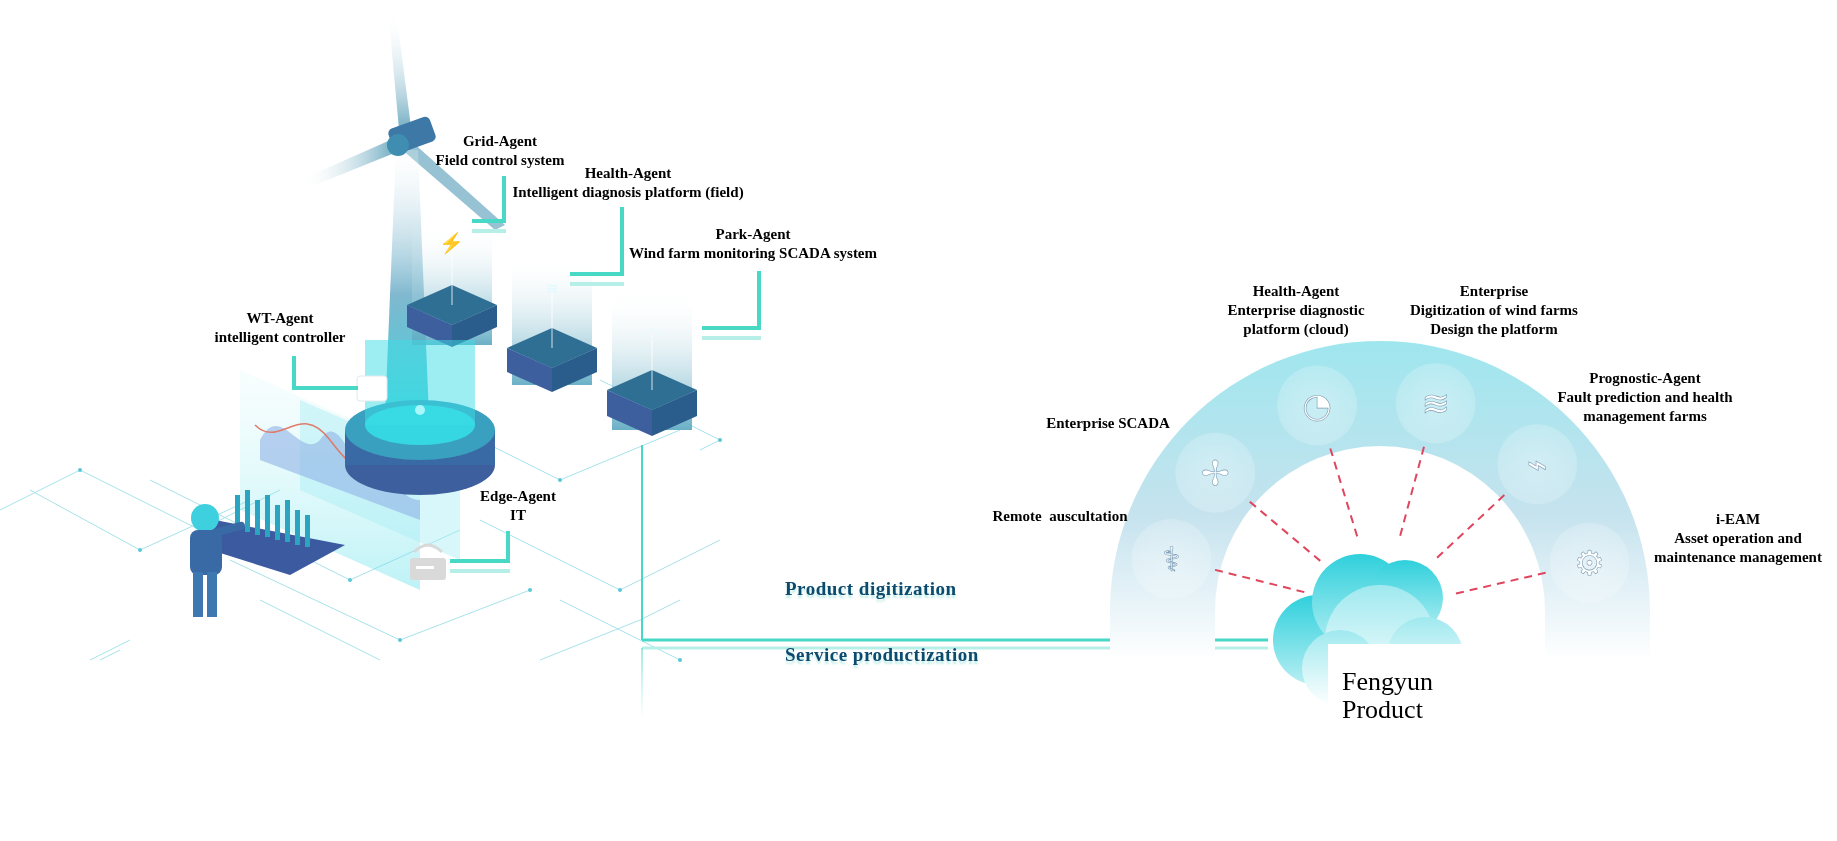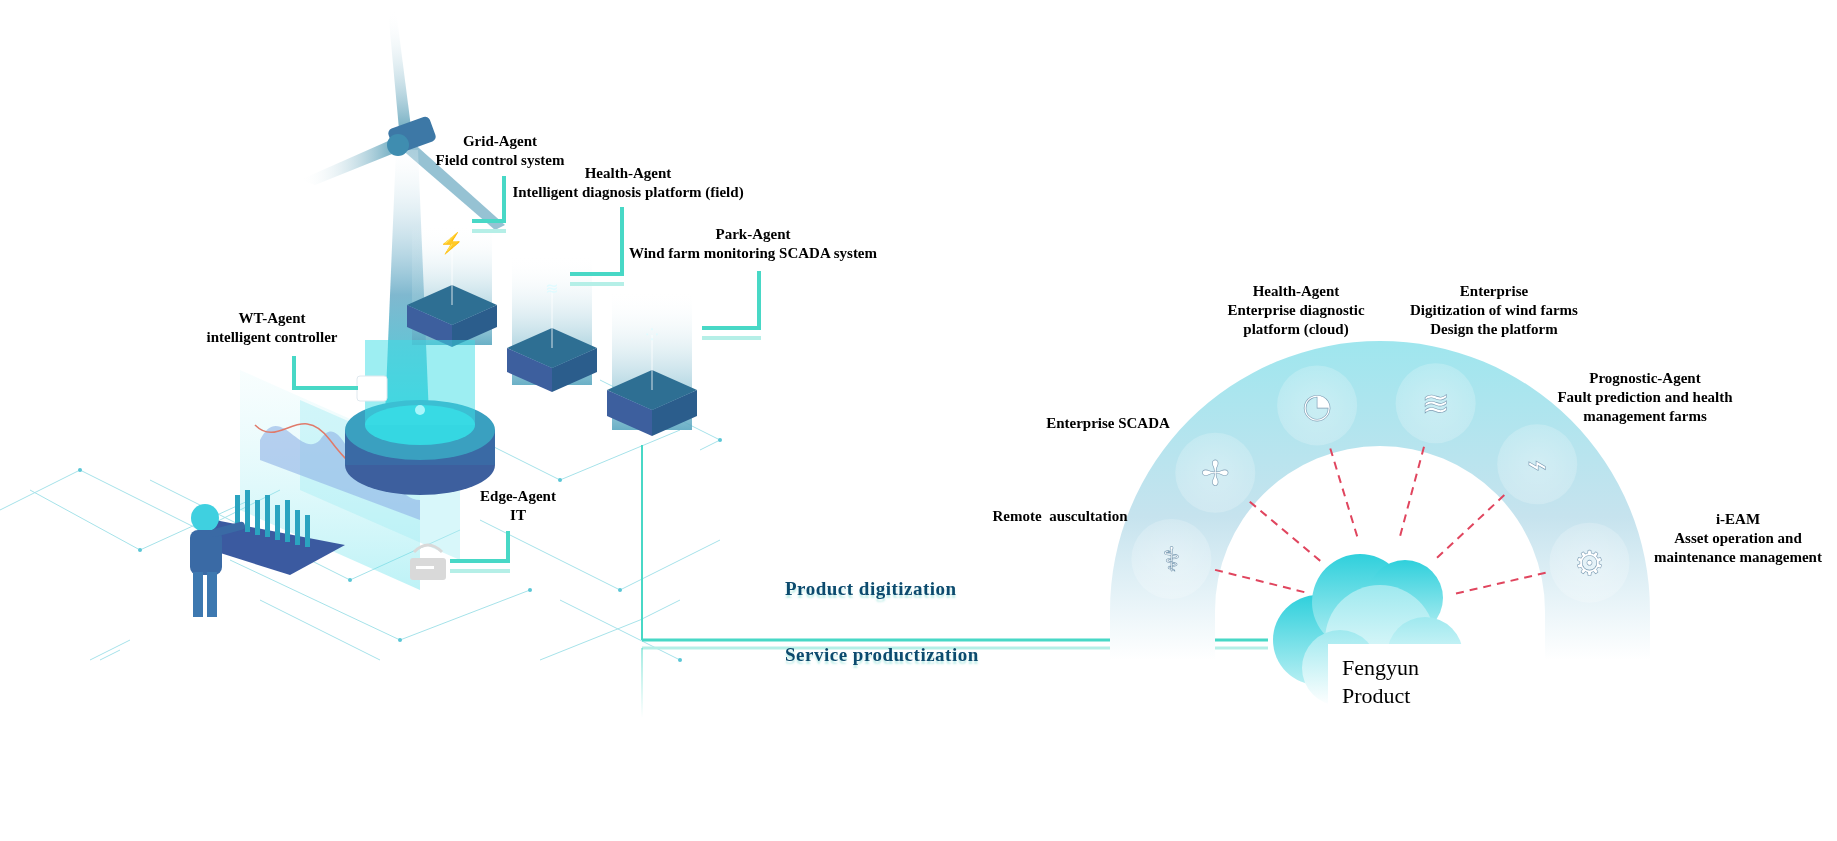--- a/index.html
+++ b/index.html
@@ -4,21 +4,21 @@
 <style>
   html, body { margin: 0; padding: 0; background: #ffffff; }
   body { width: 1837px; height: 841px; position: relative; overflow: hidden;
          font-family: "Liberation Serif", "DejaVu Serif", serif; color: #000; }
   .label { position: absolute; text-align: center; font-weight: bold; font-size: 15px; line-height: 19px; white-space: nowrap; transform: translateX(-50%); }
   .label div { display: block; }
   .teal-text { position: absolute; font-weight: bold; font-size: 19px; color: #0c4a6e; letter-spacing: 0.5px;
                text-shadow: 0 3px 2px rgba(79,207,192,0.35); white-space: nowrap; }
   .bracket { position: absolute; border-right: 4px solid #48d8c6; border-bottom: 4px solid #48d8c6; }
   .bracket-shadow { position: absolute; height: 4px; background: #b5efe7; }
-  .platform-box { position: absolute; background: #fff; font-size: 22px; line-height: 28px; text-align: left; padding: 10px 14px; }
+  .platform-box { position: absolute; background: #fff; font-size: 26px; line-height: 28px; text-align: left; padding: 24px 14px; }
   svg { position: absolute; left: 0; top: 0; }
 </style>
 </head>
 <body>
 
 <svg width="1837" height="841" viewBox="0 0 1837 841">
   <defs>
     <linearGradient id="bladeG" x1="0" y1="0" x2="0" y2="1">
       <stop offset="0" stop-color="#ffffff" stop-opacity="0"></stop>
       <stop offset="1" stop-color="#5a9fb7"></stop>
@@ -228,21 +228,21 @@
   <div>Field control system</div>
 </div>
 <div class="label" style="left:628px;top:164px;">
   <div>Health-Agent</div>
   <div>Intelligent diagnosis platform (field)</div>
 </div>
 <div class="label" style="left:753px;top:225px;">
   <div>Park-Agent</div>
   <div>Wind farm monitoring SCADA system</div>
 </div>
-<div class="label" style="left:272px;top:309px;">
+<div class="label" style="left:280px;top:309px;">
   <div>WT-Agent</div>
   <div>intelligent controller</div>
 </div>
 <div class="label" style="left:518px;top:487px;">
   <div>Edge-Agent</div>
   <div>IT</div>
 </div>
 
 <div class="teal-text" style="left:785px;top:578px;">Product digitization</div>
 <div class="teal-text" style="left:785px;top:644px;">Service productization</div>

